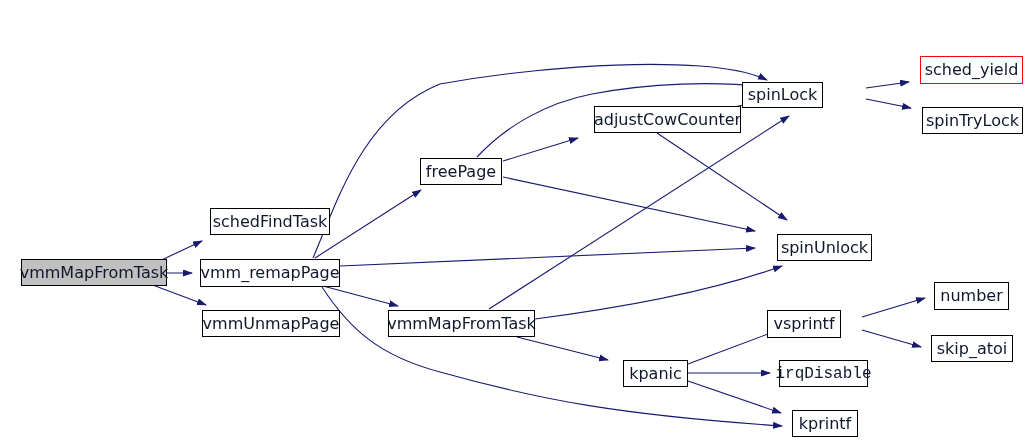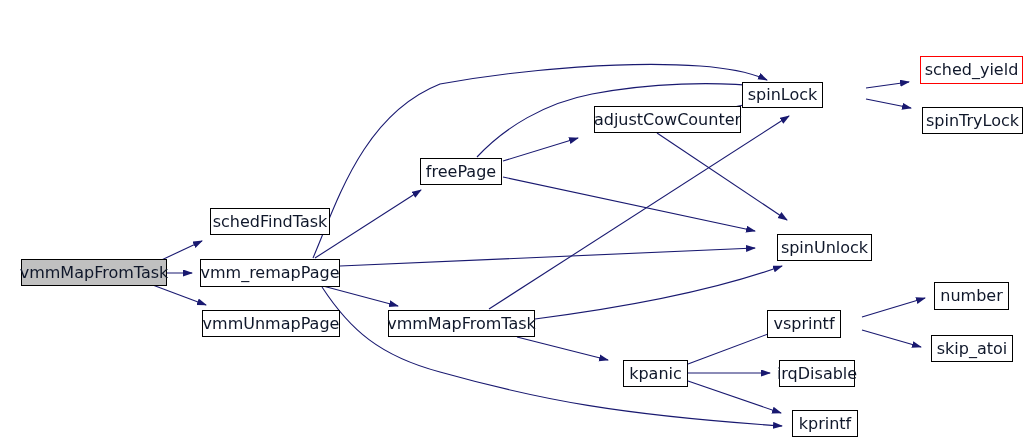--- a/index.html
+++ b/index.html
@@ -86,16 +86,16 @@
       <div class="node" style="left: 594px; top: 106px; width: 147px; height: 27px; background: rgb(255, 255, 255); border-color: rgb(0, 0, 0);">adjustCowCounter</div>
       <div class="node" style="left: 742px; top: 82px; width: 81px; height: 26px; background: rgb(255, 255, 255); border-color: rgb(0, 0, 0);">spinLock</div>
       <div class="node" style="left: 920px; top: 56px; width: 103px; height: 28px; background: rgb(255, 255, 255); border-color: rgb(255, 0, 0);">sched_yield</div>
       <div class="node" style="left: 922px; top: 107px; width: 101px; height: 27px; background: rgb(255, 255, 255); border-color: rgb(0, 0, 0);">spinTryLock</div>
       <div class="node" style="left: 777px; top: 234px; width: 95px; height: 27px; background: rgb(255, 255, 255); border-color: rgb(0, 0, 0);">spinUnlock</div>
       <div class="node" style="left: 388px; top: 310px; width: 147px; height: 27px; background: rgb(255, 255, 255); border-color: rgb(0, 0, 0);">vmmMapFromTask</div>
       <div class="node" style="left: 760px; top: 310px; width: 74px; height: 28px; background: rgb(255, 255, 255); border-color: rgb(0, 0, 0); margin-left: 7px;">vsprintf</div>
       <div class="node" style="left: 934px; top: 282px; width: 75px; height: 28px; background: rgb(255, 255, 255); border-color: rgb(0, 0, 0);">number</div>
       <div class="node" style="left: 931px; top: 335px; width: 82px; height: 27px; background: rgb(255, 255, 255); border-color: rgb(0, 0, 0);">skip_atoi</div>
       <div class="node" style="left: 623px; top: 360px; width: 65px; height: 27px; background: rgb(255, 255, 255); border-color: rgb(0, 0, 0);">kpanic</div>
-      <div class="node" style="left: 779px; top: 360px; width: 76px; height: 27px; background: rgb(255, 255, 255); border-color: rgb(0, 0, 0);">irqDisable</div>
+      <div class="node" style="left: 779px; top: 360px; width: 89px; height: 27px; background: rgb(255, 255, 255); border-color: rgb(0, 0, 0); font-family: Liberation Mono, monospace;">irqDisable</div>
       <div class="node" style="left: 792px; top: 410px; width: 66px; height: 27px; background: rgb(255, 255, 255); border-color: rgb(0, 0, 0);">kprintf</div>
     </div>
 </div>
 
 </body></html>

